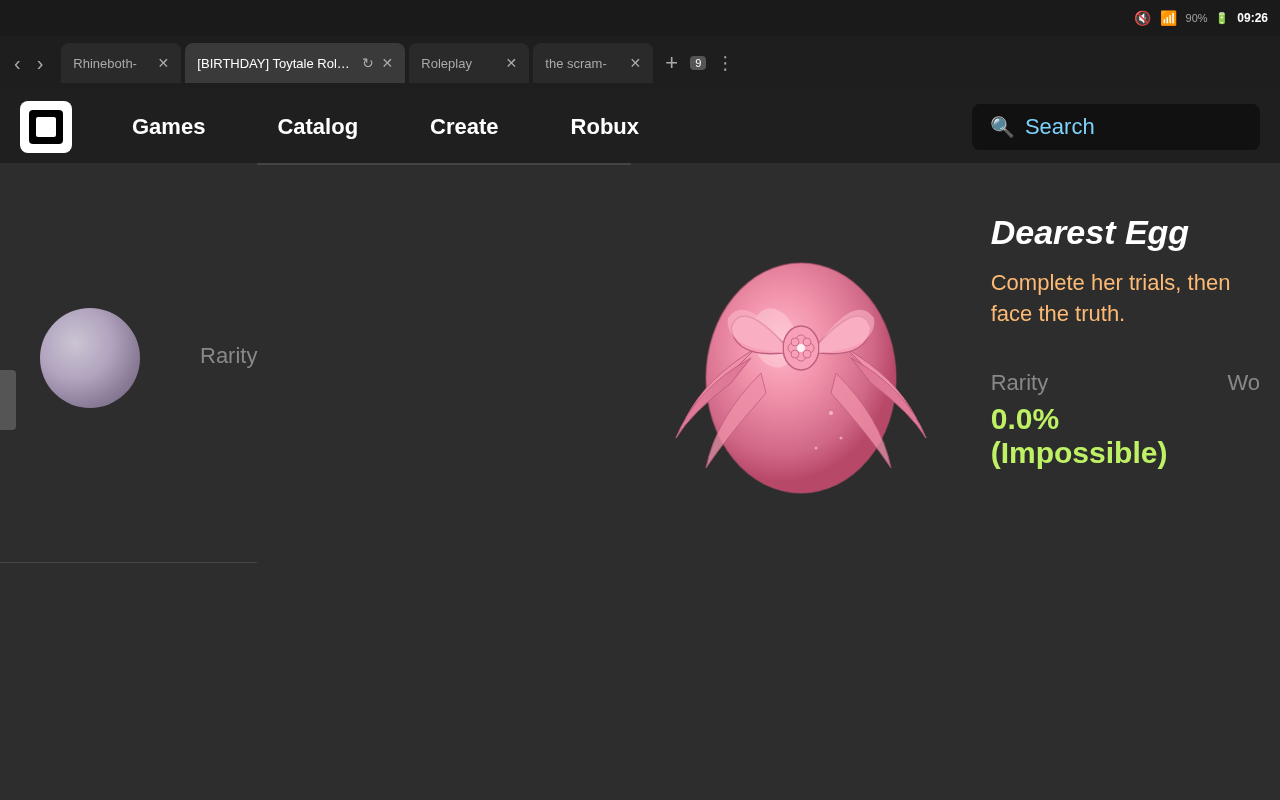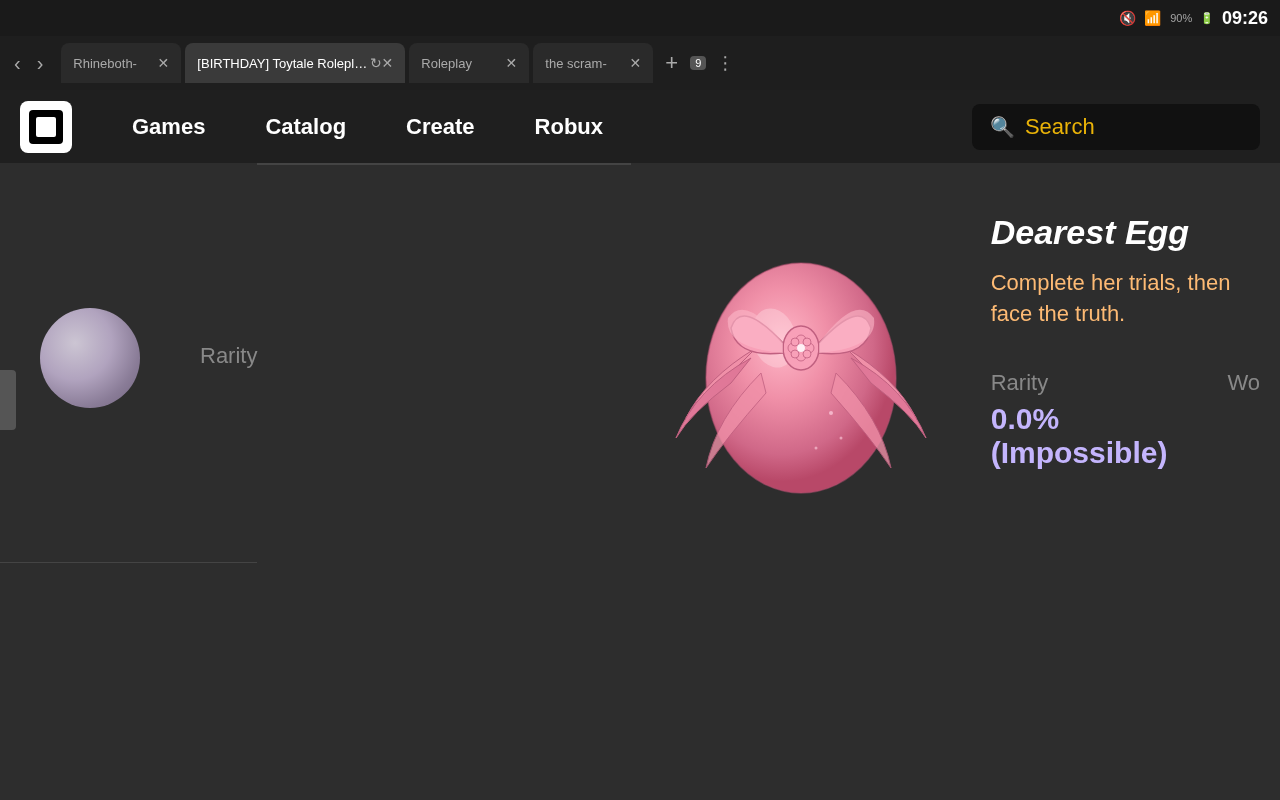--- a/index.html
+++ b/index.html
@@ -22,21 +22,21 @@
       padding: 0 12px;
       gap: 10px;
     }
     .status-bar-icons {
       display: flex;
       align-items: center;
       gap: 8px;
     }
     .status-time {
       color: #fff;
-      font-size: 18px;
+      font-size: 12px;
       font-weight: bold;
     }
     .status-icon {
       color: #fff;
       font-size: 14px;
     }
     .battery-icon {
       color: #a3a3a3;
       font-size: 11px;
     }
@@ -63,21 +63,21 @@
       padding: 4px 6px;
       border-radius: 4px;
     }
 
     .tab {
       height: 40px;
       border-radius: 8px 8px 0 0;
       display: flex;
       align-items: center;
       padding: 0 12px;
-      gap: 0;
+      gap: 8px;
       font-size: 13px;
       cursor: pointer;
       max-width: 220px;
       min-width: 120px;
       overflow: hidden;
     }
     .tab-inactive {
       background: #2a2a2a;
       color: #aaa;
     }
@@ -155,21 +155,21 @@
       justify-content: center;
     }
     .roblox-logo-sq-inner {
       width: 20px;
       height: 20px;
       background: #fff;
       border-radius: 2px;
     }
     .nav-links {
       display: flex;
-      gap: 0;
+      gap: 12px;
       flex: 1;
     }
     .nav-link {
       color: #fff;
       font-size: 22px;
       font-weight: bold;
       padding: 0 30px;
       cursor: pointer;
       white-space: nowrap;
     }
@@ -180,21 +180,21 @@
       align-items: center;
       padding: 10px 18px;
       gap: 10px;
       min-width: 288px;
     }
     .search-icon-char {
       color: #888;
       font-size: 20px;
     }
     .search-placeholder {
-      color: #eab308;
+      color: #7dd3fc;
       font-size: 22px;
     }
 
     
     .content-area {
       width: 100%;
       background: #2d2d2d;
       display: flex;
     }
 
@@ -289,21 +289,21 @@
     .stat-group {
       display: flex;
       flex-direction: column;
       gap: 6px;
     }
     .stat-label {
       color: #888;
       font-size: 22px;
     }
     .stat-value {
-      color: #c4b5fd;
+      color: #bef264;
       font-size: 30px;
       font-weight: bold;
     }
 
     
     .side-handle {
       position: fixed;
       left: 0;
       top: 50%;
       transform: translateY(-50%);

